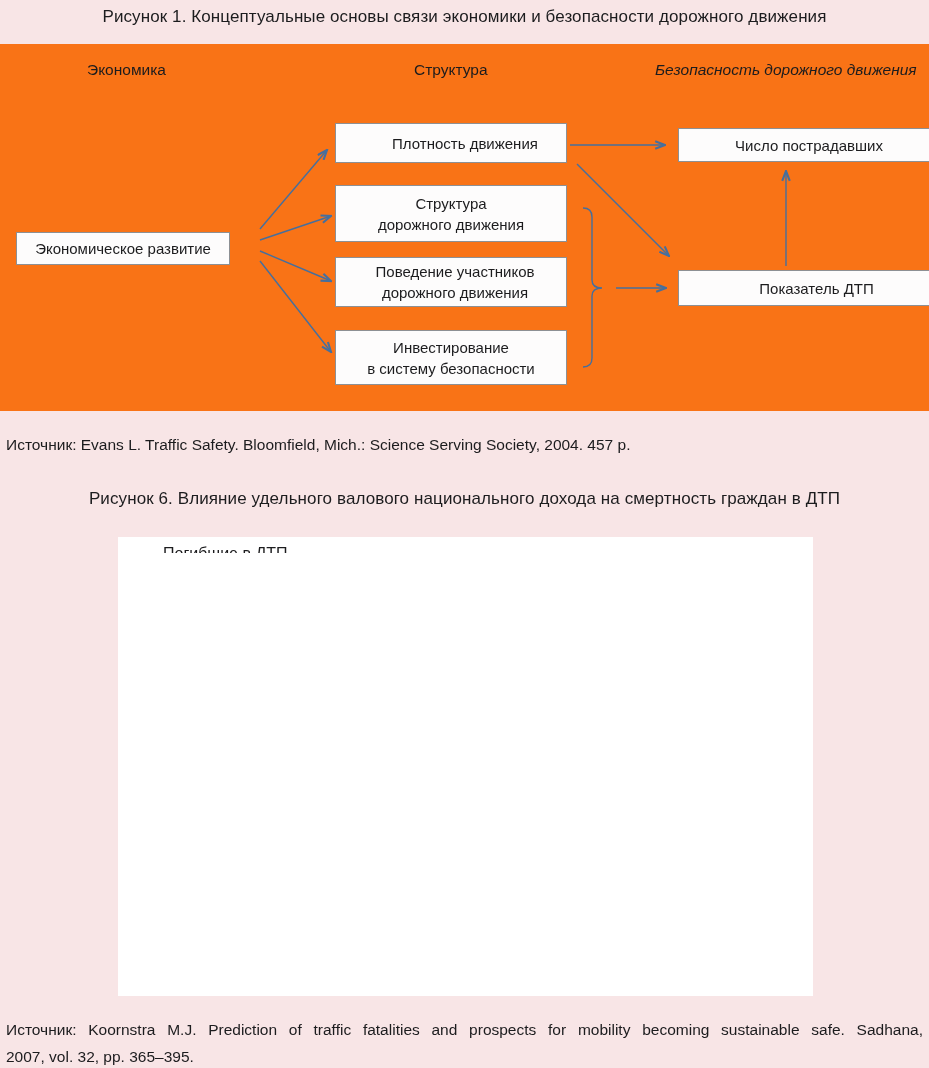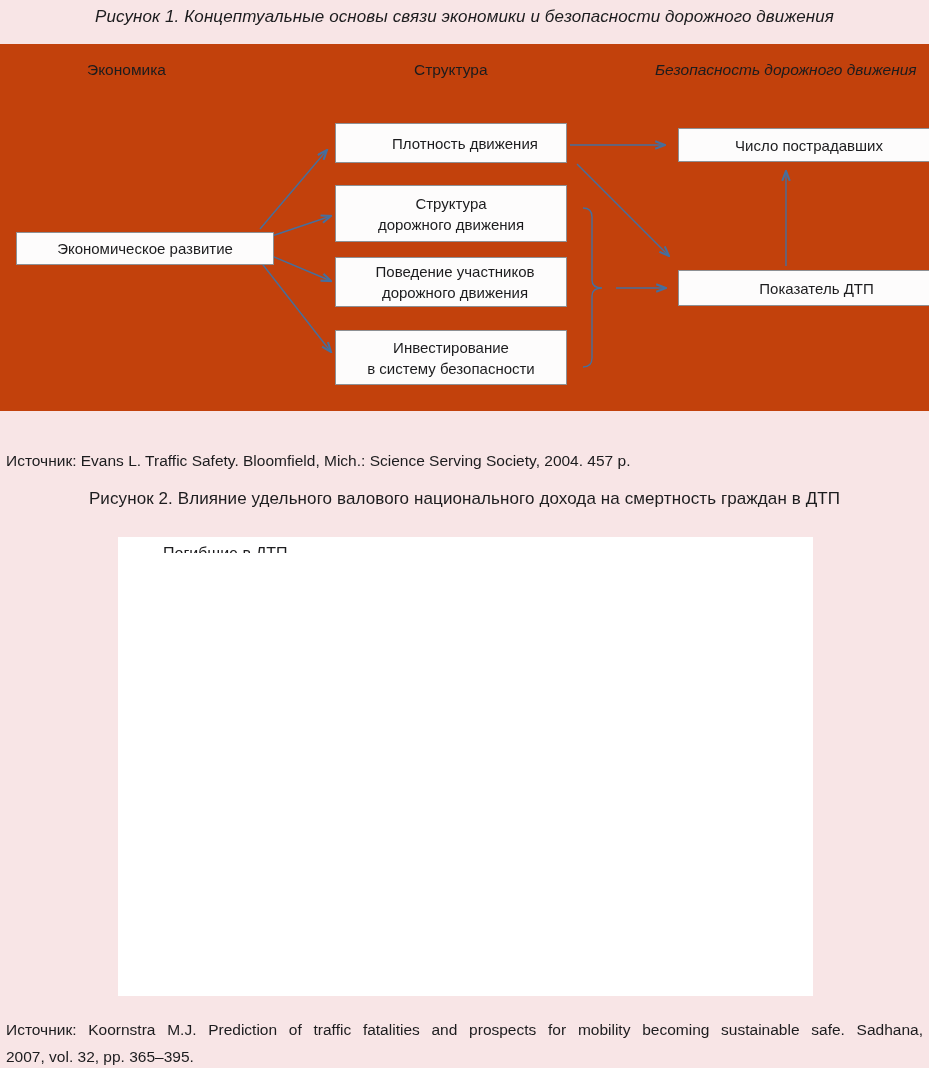--- a/index.html
+++ b/index.html
@@ -4,49 +4,48 @@
 <style>
   html,body{margin:0;padding:0;}
   body{
     width:929px;height:1068px;position:relative;overflow:hidden;
     background:#f8e5e6;
     font-family:"Liberation Sans","DejaVu Sans",sans-serif;
     color:#1c1c1e;
   }
   .title1{
     position:absolute;left:0;top:7px;width:929px;
-    text-align:center;font-size:17px;letter-spacing:.1px;font-style:italic;
+    text-align:center;font-size:17px;letter-spacing:.1px;
   }
   .diagram{
     position:absolute;left:0;top:44px;width:929px;height:367px;
-    background:#c2410c;
+    background:#f97316;
   }
   .diagram svg{position:absolute;left:0;top:0;}
   .hdr{position:absolute;top:17px;font-size:15.5px;white-space:nowrap;}
   .hdr1{left:87px;}
   .hdr2{left:414px;}
   .hdr3{left:655px;font-style:italic;}
   .node{
     position:absolute;box-sizing:border-box;
     background:#fdfcfc;border:1px solid #8d9094;
     display:flex;align-items:center;justify-content:center;
     text-align:center;font-size:15px;line-height:1.4;
     white-space:pre-line;
   }
-  .n-econ     {left:16px; top:188px;width:258px;height:33px;}
+  .n-econ     {left:16px; top:188px;width:214px;height:33px;}
   .n-density  {left:335px;top:79px; width:232px;height:40px;padding-left:28px;}
   .n-structure{left:335px;top:141px;width:232px;height:57px;}
   .n-behavior {left:335px;top:213px;width:232px;height:50px;padding-left:8px;}
   .n-invest   {left:335px;top:286px;width:232px;height:55px;}
   .n-victims  {left:678px;top:84px; width:262px;height:34px;}
   .n-accident {left:678px;top:226px;width:277px;height:36px;}
   .source1{
     position:absolute;left:6px;top:436px;width:917px;
     font-size:15.5px;
-    margin-top:16px;
   }
   .title2{
     position:absolute;left:0;top:489px;width:929px;
     text-align:center;font-size:17px;letter-spacing:.1px;
   }
   .fig2box{
     position:absolute;left:118px;top:537px;width:695px;height:459px;
     background:#ffffff;
   }
   .clip{
@@ -94,21 +93,21 @@
   <div class="node n-behavior">Поведение участников
 дорожного движения</div>
   <div class="node n-invest">Инвестирование
 в систему безопасности</div>
   <div class="node n-victims">Число пострадавших</div>
   <div class="node n-accident">Показатель ДТП</div>
 </div>
 
 <div class="source1">Источник: Evans L. Traffic Safety. Bloomfield, Mich.: Science Serving Society, 2004. 457 p.</div>
 
-<div class="title2">Рисунок 2. Влияние удельного валового национального дохода на смертность граждан в ДТП</div>
+<div class="title2">Рисунок 6. Влияние удельного валового национального дохода на смертность граждан в ДТП</div>
 
 <div class="fig2box">
   <div class="clip">
     <span>Погибшие в ДТП</span>
   </div>
 </div>
 
 <div class="source2">
   <div class="s2l1">Источник: Koornstra M.J. Prediction of traffic fatalities and prospects for mobility becoming sustainable safe. Sadhana,</div>
   <div class="s2l2">2007, vol. 32, pp. 365–395.</div>

